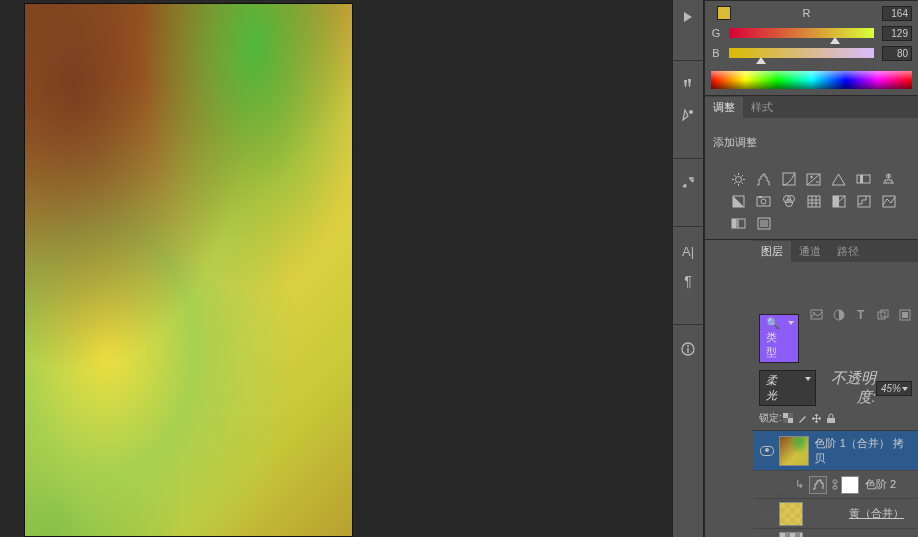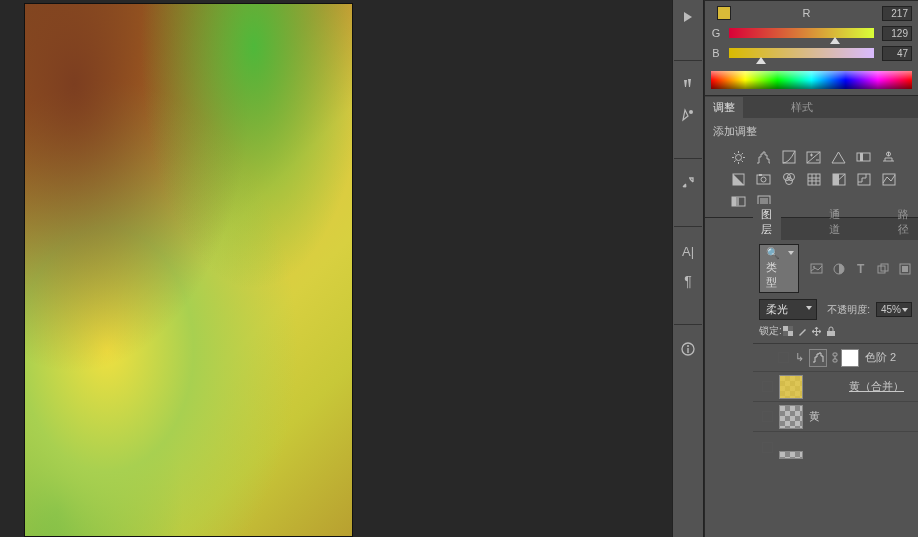--- a/index.html
+++ b/index.html
@@ -14,37 +14,37 @@
 
 .color-rows { padding: 2px 6px 6px 6px; }
 .color-row { display: flex; align-items: center; gap: 8px; height: 20px; }
 .color-label { width: 10px; text-align: center; }
 .color-slider { flex: 1; height: 10px; position: relative; }
 .color-slider .pointer { position: absolute; top: 9px; width: 0; height: 0; border-left: 5px solid transparent; border-right: 5px solid transparent; border-bottom: 7px solid #ddd; transform: translateX(-50%); }
 .color-value { width: 30px; background: #3a3a3a; border: 1px solid #222; text-align: right; padding: 1px 3px; font-size: 10px; }
 .spectrum { height: 18px; margin: 2px 6px 6px 6px; background: linear-gradient(to right, #ff0000 0%, #ffff00 17%, #00ff00 33%, #00ffff 50%, #0000ff 67%, #ff00ff 83%, #ff0000 100%); position: relative; }
 .spectrum::before { content: ""; position: absolute; inset: 0; background: linear-gradient(to bottom, rgba(255,255,255,0.5) 0%, transparent 50%, rgba(0,0,0,0.5) 100%); }
 
-.tabs { display: flex; background: #424242; height: 22px; align-items: flex-end; gap: 40px; }
+.tabs { display: flex; background: #424242; height: 22px; align-items: flex-end; }
 .tab { padding: 3px 8px; font-size: 11px; color: #999; cursor: pointer; }
 .tab.active { background: #535353; color: #e0e0e0; }
 
-.adj-label { padding: 6px 8px; font-size: 11px; }
+.adj-label { padding: 17px 8px; font-size: 11px; }
 .adj-icons { display: flex; flex-wrap: wrap; gap: 6px; padding: 4px 12px 8px 24px; }
 .adj-icons .ico { width: 19px; height: 16px; display: flex; align-items: center; justify-content: center; color: #bbb; }
 
 .layers-top { padding: 4px 6px; display: flex; align-items: center; gap: 4px; }
-.kind-select { background: #737373; border: 1px solid #222; padding: 2px 16px 2px 6px; font-size: 11px; color: #ddd; position: relative; }
+.kind-select { background: #8b5cf6; border: 1px solid #222; padding: 2px 16px 2px 6px; font-size: 11px; color: #ddd; position: relative; margin-top: 48px; }
 .kind-select::after { content: ""; position: absolute; right: 4px; top: 6px; border-left: 3px solid transparent; border-right: 3px solid transparent; border-top: 4px solid #ccc; }
 .filter-icons { display: flex; gap: 6px; margin-left: 6px; }
 .filter-icons .fi { width: 16px; height: 14px; color: #999; display: flex; align-items: center; justify-content: center; }
-.blend-row { display: flex; align-items: center; gap: 6px; padding: 2px 6px; }
+.blend-row { display: flex; align-items: center; padding: 2px 6px; font-style: italic; }
 .blend-select { background: #3a3a3a; border: 1px solid #222; padding: 2px 28px 2px 6px; font-size: 11px; color: #ddd; position: relative; }
 .blend-select::after { content: ""; position: absolute; right: 4px; top: 6px; border-left: 3px solid transparent; border-right: 3px solid transparent; border-top: 4px solid #ccc; }
-.opacity-label { font-size: 10px; }
+.opacity-label { font-size: 15px; text-align: right; }
 .opacity-val { background: #3a3a3a; border: 1px solid #222; padding: 1px 10px 1px 4px; font-size: 10px; position: relative; }
 .opacity-val::after { content: ""; position: absolute; right: 3px; top: 5px; border-left: 3px solid transparent; border-right: 3px solid transparent; border-top: 4px solid #ccc; }
 .lock-row { display: flex; align-items: center; padding: 2px 6px 5px 6px; font-size: 10px; border-bottom: 1px solid #3a3a3a; }
 .lock-row .li { width: 14px; height: 14px; display: flex; align-items: center; justify-content: center; color: #bbb; }
 .layer-list { flex: 1; overflow: hidden; }
 .layer { display: flex; align-items: center; height: 40px; border-bottom: 1px solid #454545; padding: 0 4px; }
 .layer.selected { background: #2d5a8c; }
 .layer.adj { height: 28px; padding-left: 20px; }
 .layer.short { height: 30px; }
 .vis { width: 20px; height: 100%; display: flex; align-items: center; justify-content: center; }
@@ -108,35 +108,35 @@
     </div>
 </div>
 
 <div class="panels">
 
   <div>
     <div class="color-rows">
       <div class="color-row" style="padding-left:6px;justify-content:flex-end;">
         <div style="width:14px;height:14px;background:#d9bb38;border:1px solid #222;margin-right:auto;"></div>
         <span style="margin-right:auto;">R</span>
-        <div class="color-value">217</div>
+        <div class="color-value">164</div>
       </div>
       <div class="color-row">
         <span class="color-label">G</span>
         <div class="color-slider" style="background:linear-gradient(to right,#d90038,#d9ff38);">
             <div class="pointer" style="left:73%;"></div>
           </div>
         <div class="color-value">129</div>
       </div>
       <div class="color-row">
         <span class="color-label">B</span>
         <div class="color-slider" style="background:linear-gradient(to right,#d9bb00,#d9bbff);">
             <div class="pointer" style="left:22%;"></div>
           </div>
-        <div class="color-value">47</div>
+        <div class="color-value">80</div>
       </div>
     </div>
     <div class="spectrum"></div>
   </div>
 
   <div>
     <div class="tabs">
       <div class="tab active">调整</div>
       <div class="tab">样式</div>
     </div>
@@ -308,20 +308,27 @@
         </div>
       <div class="li">
           <svg width="10" height="11" viewBox="0 0 10 11">
             <rect x="1" y="5" width="8" height="5" fill="#bbb"></rect>
             <path d="M3 5 V3 a2 2 0 0 1 4 0 V5" fill="none" stroke="#bbb"></path>
           </svg>
         </div>
     </div>
 
     <div class="layer-list">
+      <div class="layer selected">
+        <div class="vis">
+            <div class="eye"></div>
+          </div>
+        <div class="thumb grad"></div>
+        <div class="layer-name">色阶 1（合并） 拷贝</div>
+      </div>
       <div class="layer adj">
         <div class="vis">
             <div class="nov"></div>
           </div>
         <span style="width:10px;color:#aaa;margin:0 4px 0 2px;">↳</span>
         <div class="adj-thumb">
             <svg width="13" height="11" viewBox="0 0 13 11">
               <path d="M1 10 L3 10 L3 5 L5 5 L5 2 L7 2 L7 1 L9 1 L9 4 L11 4 L11 10" fill="none" stroke="#ccc"></path>
             </svg>
           </div>

